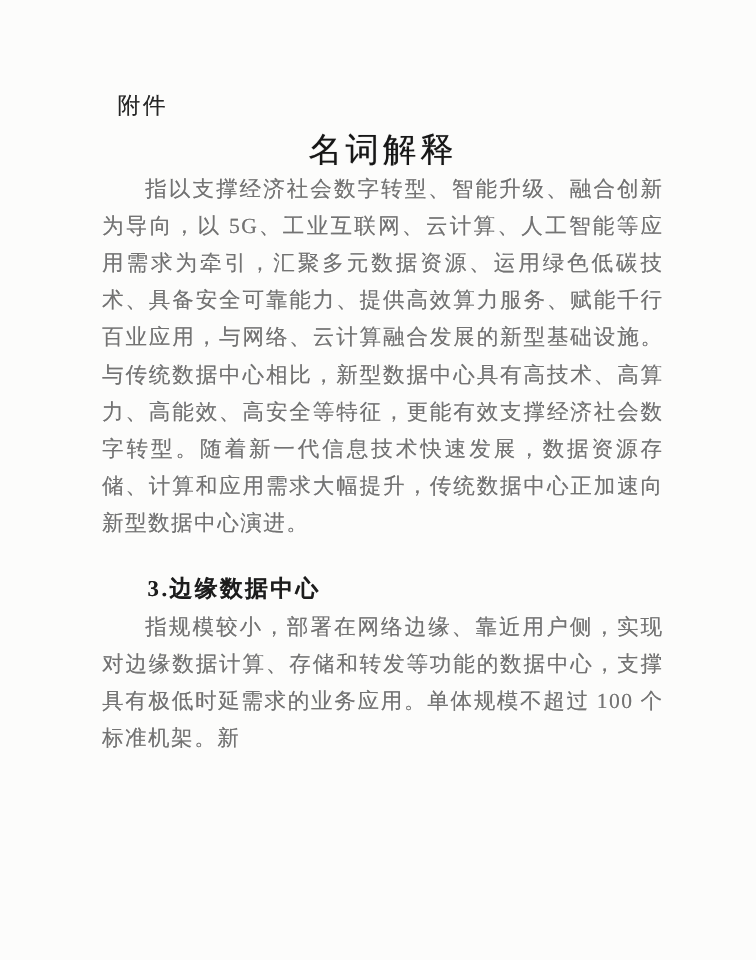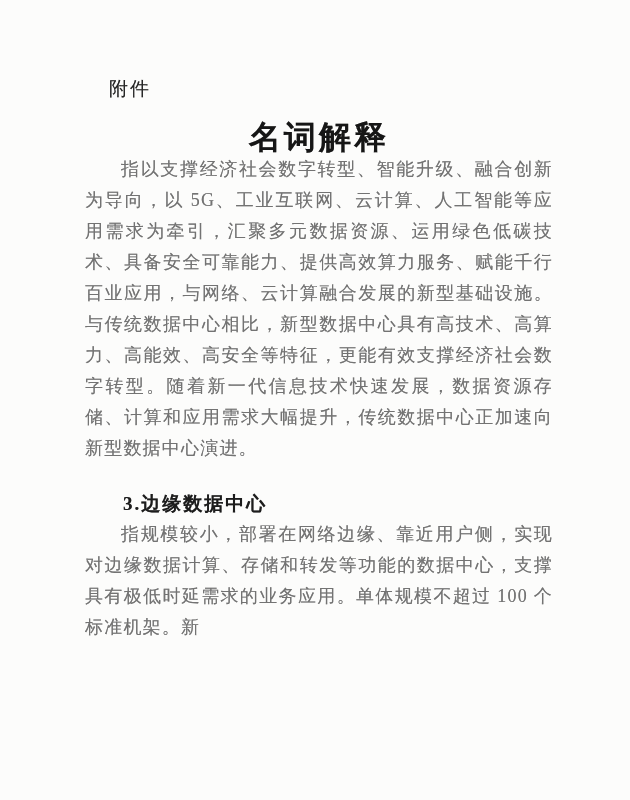--- a/index.html
+++ b/index.html
@@ -21,30 +21,30 @@
   .content {
     position: absolute;
     top: 78px;
     left: 85px;
     width: 468px;
   }
   .attachment-label {
     font-size: 19px;
     line-height: 22px;
     letter-spacing: 2px;
-    margin-left: 24px;
+    margin-left: 13px;
     color: #262626;
     text-shadow: 0 0 0.5px rgba(40,40,40,0.45);
   }
   .doc-title {
-    margin-top: 20px;
+    margin-top: 8px;
     text-align: center;
-    font-size: 32px;
+    font-size: 28px;
     line-height: 34px;
-    font-weight: bold;
+    font-weight: normal;
     letter-spacing: 3px;
     color: #161616;
     font-family: "Liberation Sans", "DejaVu Sans", sans-serif;
     text-shadow: 0 0 0.6px rgba(20,20,20,0.5);
   }
   .section-heading {
     margin: 0;
     font-size: 19px;
     line-height: 31px;
     font-weight: bold;

